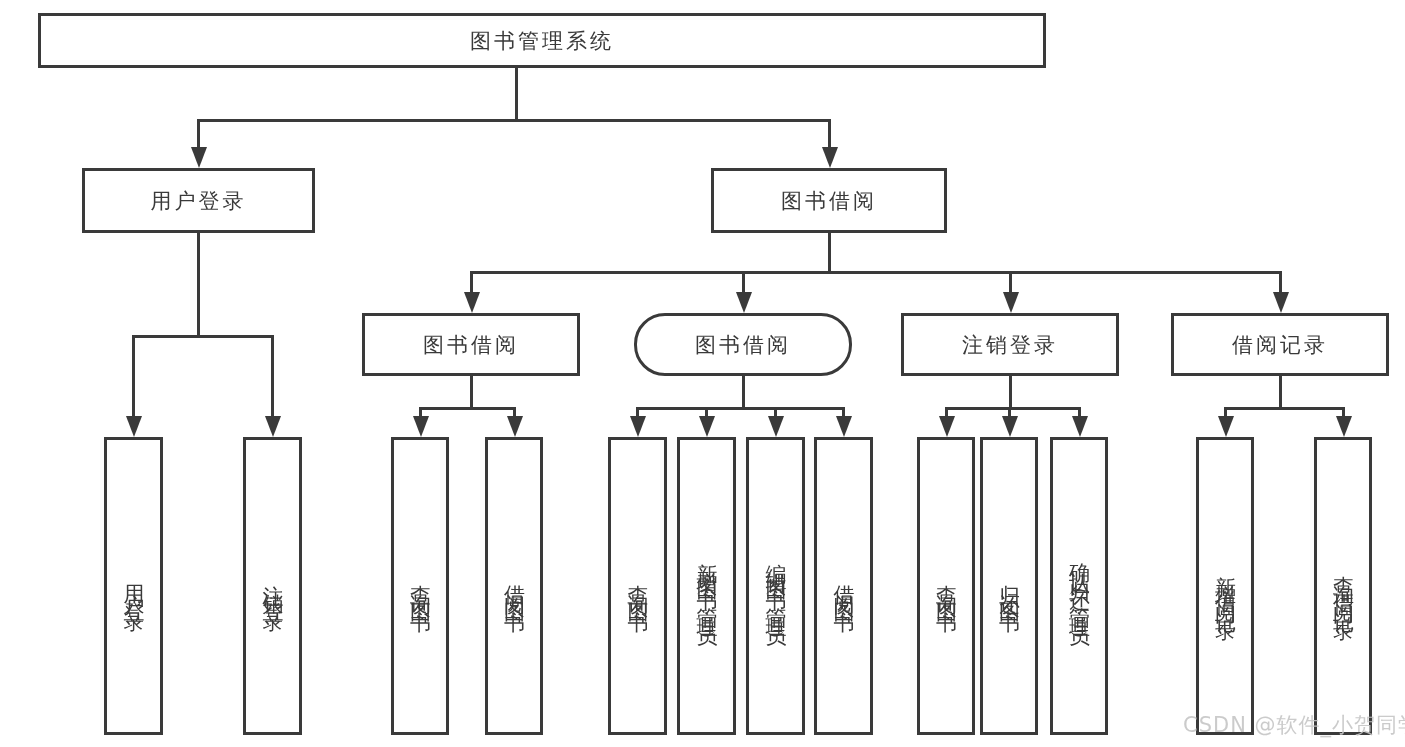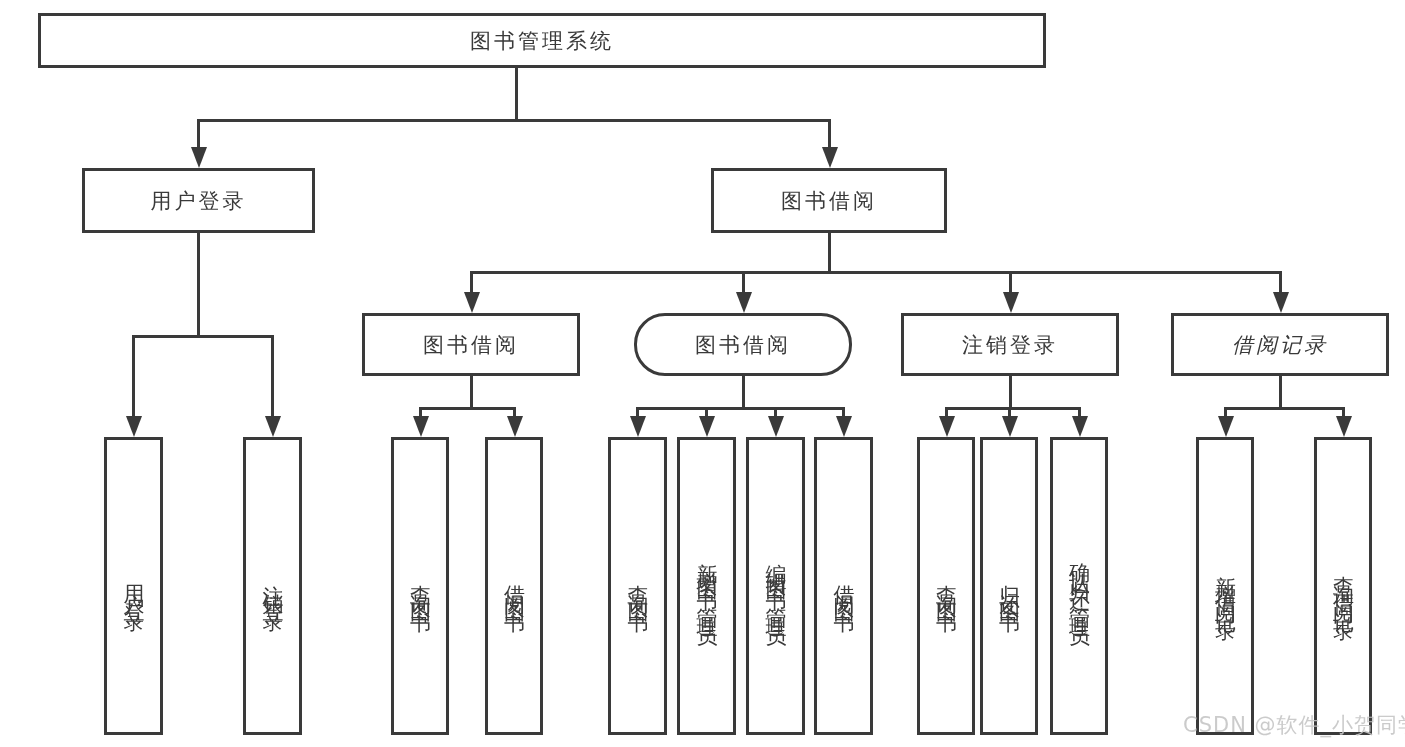--- a/index.html
+++ b/index.html
@@ -78,21 +78,21 @@
 
   <div class="node" style="left:362px; top:313px; width:218px; height:63px;">
     <span>图书借阅</span>
   </div>
   <div class="node" style="left:634px; top:313px; width:218px; height:63px;border-radius:31px;">
     <span>图书借阅</span>
   </div>
   <div class="node" style="left:901px; top:313px; width:218px; height:63px;">
     <span>注销登录</span>
   </div>
-  <div class="node" style="left:1171px; top:313px; width:218px; height:63px;font-style:italic;">
+  <div class="node" style="left:1171px; top:313px; width:218px; height:63px;">
     <span>借阅记录</span>
   </div>
 
   <div class="lv" style="left:470px; top:376px; height:31px;"></div>
   <div class="lh" style="left:419px; top:407px; width:97px;"></div>
   <div class="lv" style="left:419px; top:407px; height:13px;"></div>
   <div class="ar" style="left:413px; top:416px;"></div>
   <div class="lv" style="left:513px; top:407px; height:13px;"></div>
   <div class="ar" style="left:507px; top:416px;"></div>
 

